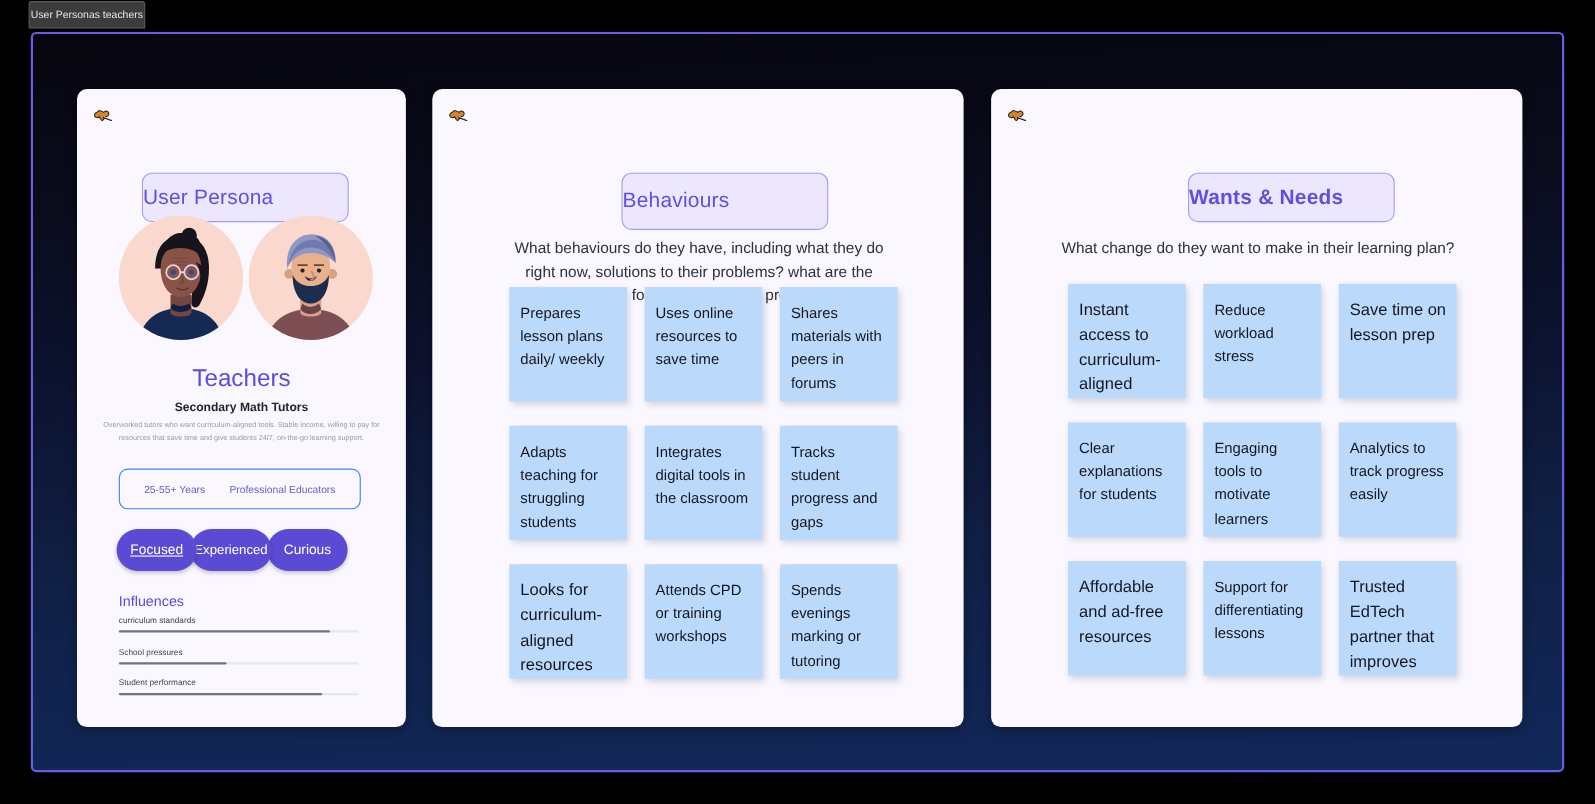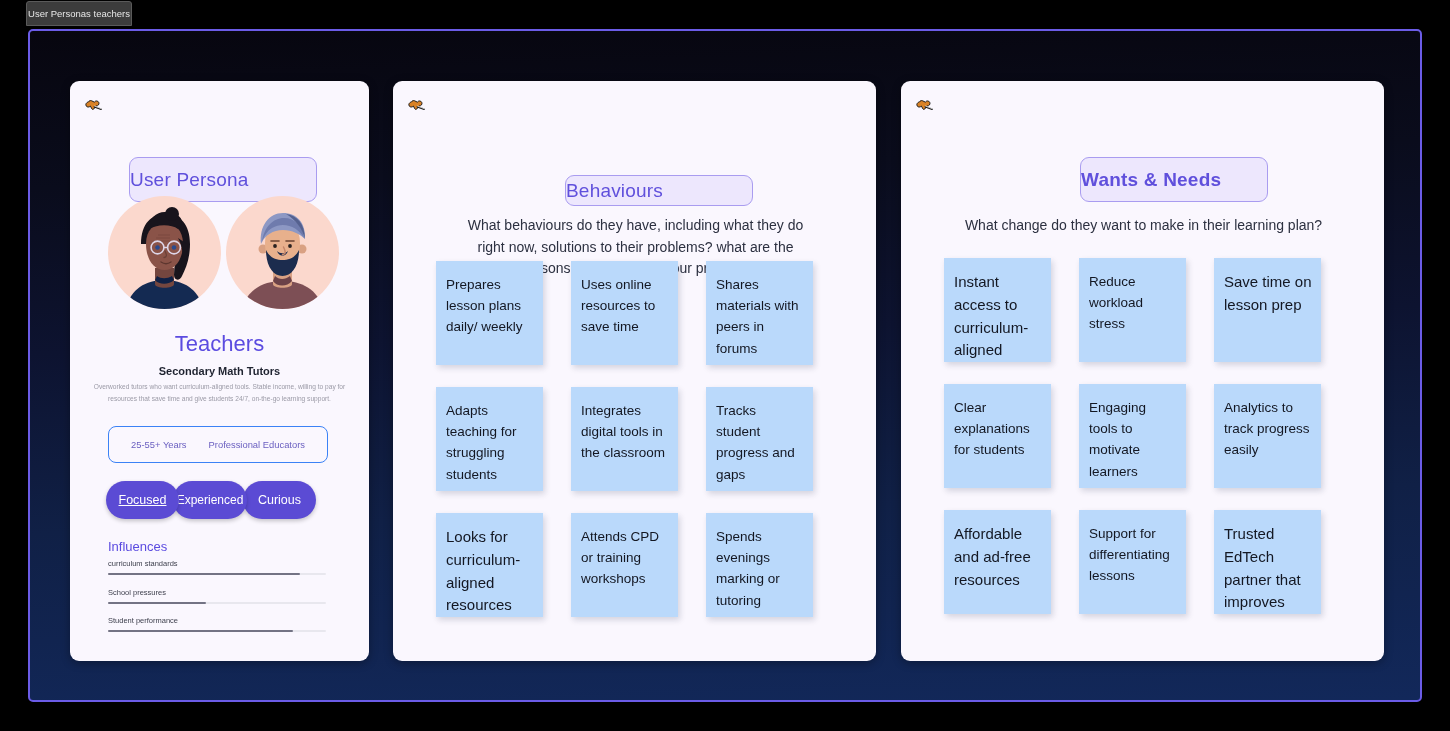--- a/index.html
+++ b/index.html
@@ -57,21 +57,21 @@
     border-radius: 9px;
     display: flex; align-items: center; 
   }
   .title-pill span {
     color: #6050dc;
     font-size: 19px;
     letter-spacing: 0.2px;
     white-space: nowrap;
   }
   #persona-title-pill    { left: 59px;  top: 76px; width: 188px; height: 45px; }
-  #behaviours-title-pill { left: 172px; top: 94px; width: 188px; height: 31px; }
+  #behaviours-title-pill { left: 172px; top: 76px; width: 188px; height: 52px; }
   #wants-title-pill      { left: 179px; top: 76px; width: 188px; height: 45px; }
   #wants-title-pill span { font-weight: bold; }
 
   .section-subtitle {
     position: absolute;
     text-align: center;
     font-size: 14px;
     line-height: 1.55;
     color: #2c3040;
   }
@@ -132,25 +132,25 @@
   .influence-label { font-size: 7.5px; color: #3d3f4c; margin-bottom: 5px; }
   .influence-track {
     position: relative; width: 218px; height: 2px; background: #e8e7ee; border-radius: 1px;
   }
   .influence-fill {
     position: absolute; left: 0; top: 0; height: 2px; background: #737384; border-radius: 1px;
   }
 
   
   .notes-grid {
-    position: absolute; left: 43px; top: 180px;
+    position: absolute; left: 70px; top: 180px;
     width: 385px;
     display: grid;
     grid-template-columns: repeat(3, 107px);
-    gap: 22px 28px;
+    gap: 22px 16px;
   }
   .sticky-note {
     width: 107px; height: 104px;
     background: #bad9fb;
     padding: 13px 9px 8px 10px;
     box-shadow: 2px 3px 6px rgba(20,30,60,0.16);
     color: #131722;
     font-size: 13.5px;
     line-height: 1.57;
     overflow: hidden;

